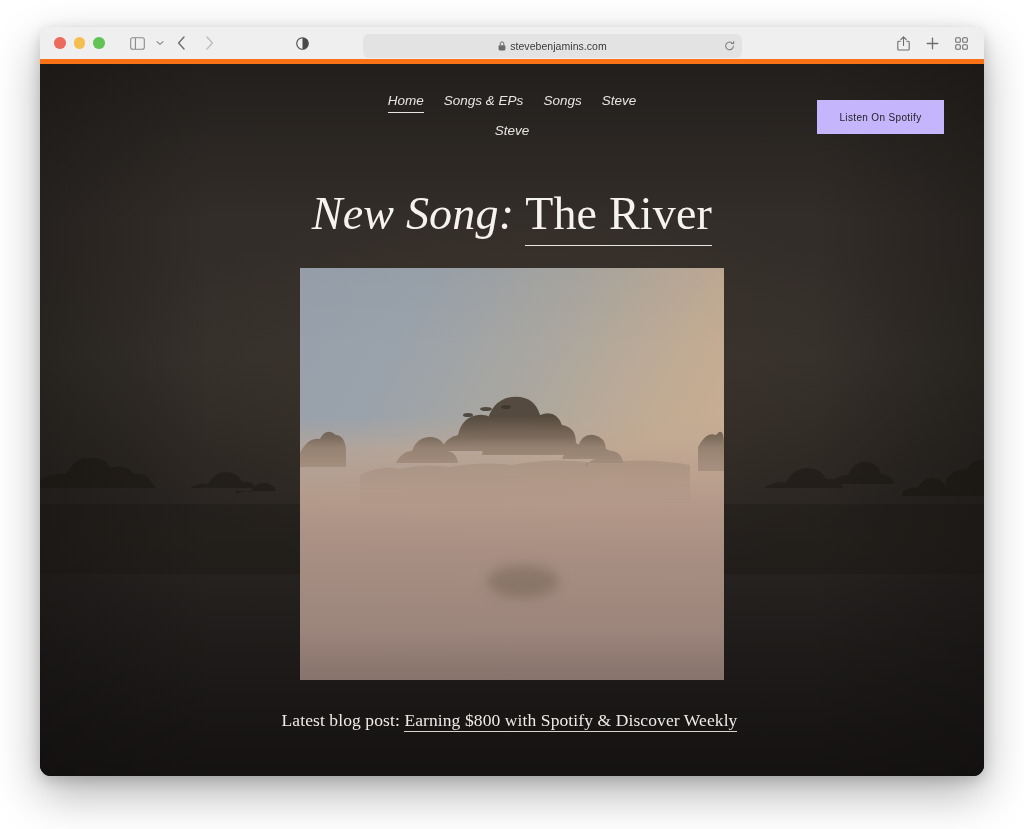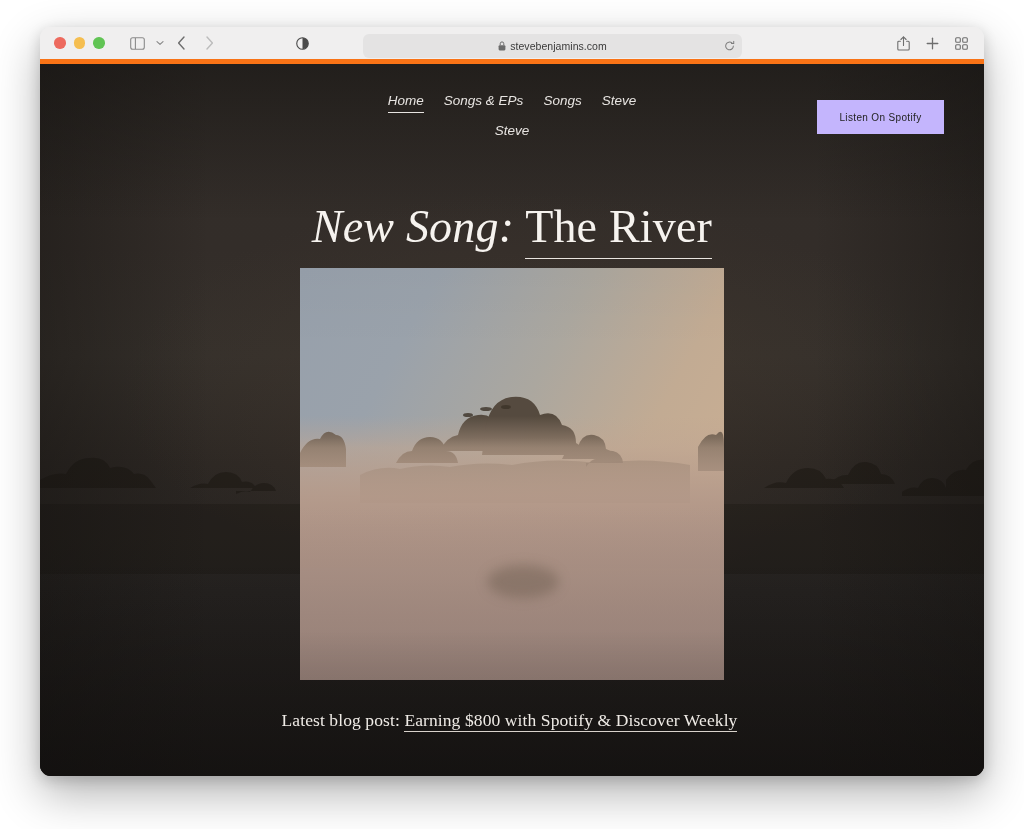--- a/index.html
+++ b/index.html
@@ -216,21 +216,21 @@
     align-items: center;
     justify-content: center;
     border: none;
     cursor: pointer;
     font-family: "Liberation Sans", sans-serif;
   }
 
   
   .hero-title {
     text-align: center;
-    margin-top: 44px;
+    margin-top: 31px;
     font-family: "Liberation Serif", serif;
     font-size: 46px;
     color: #f6f3ef;
     font-weight: 400;
     line-height: 1;
     letter-spacing: 0.2px;
   }
   .hero-title .ital {
     font-style: italic;
   }

